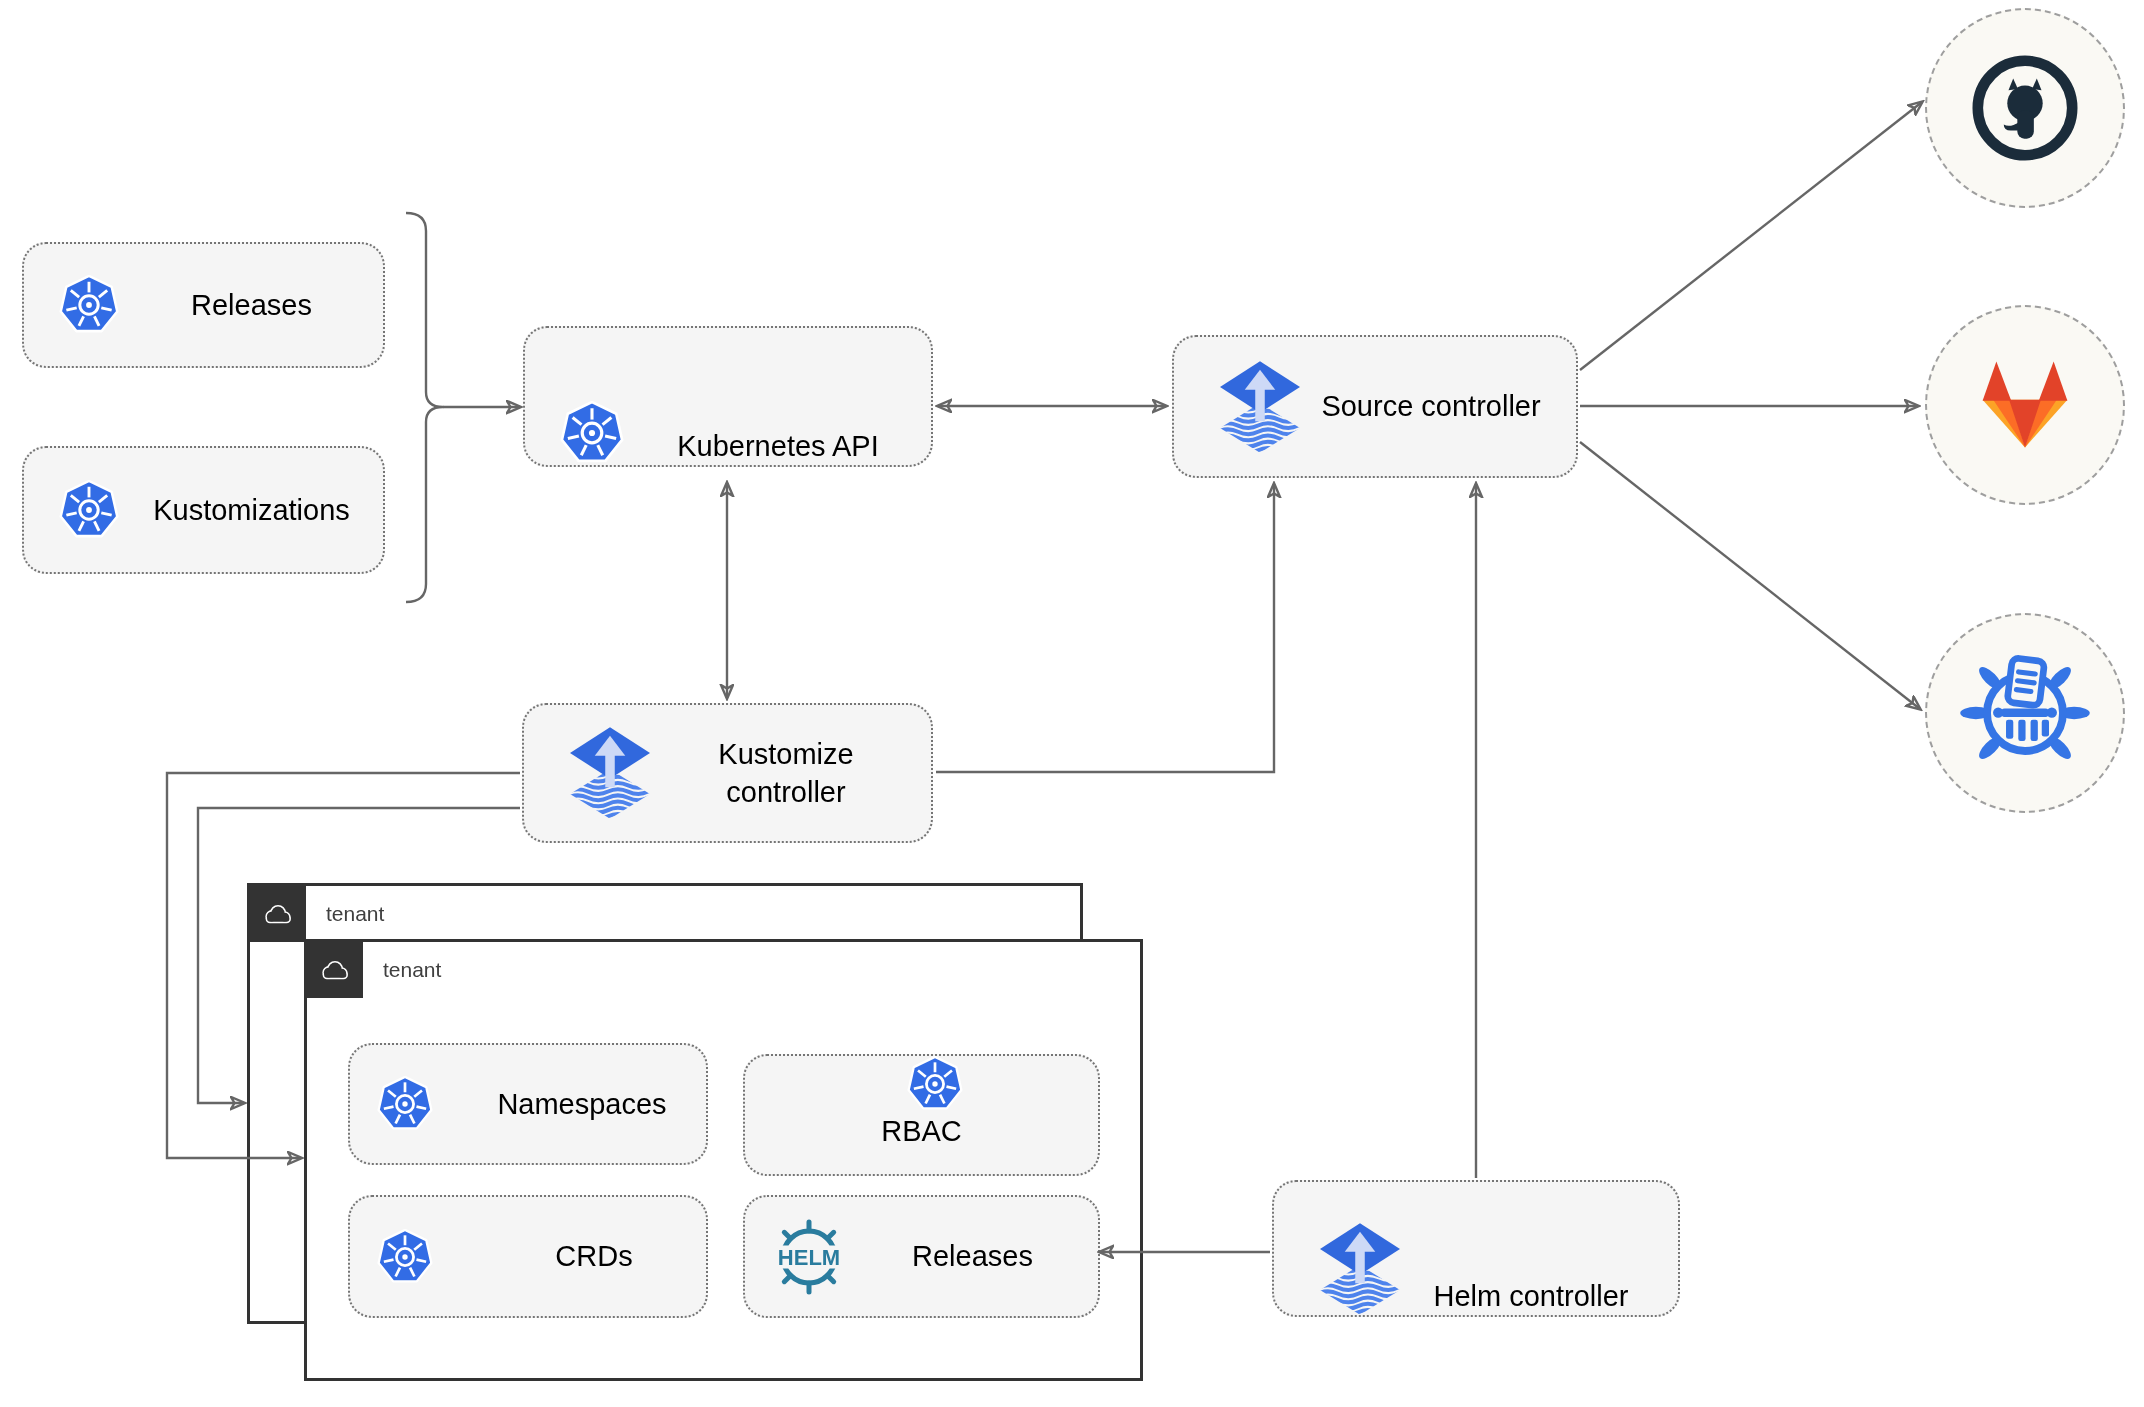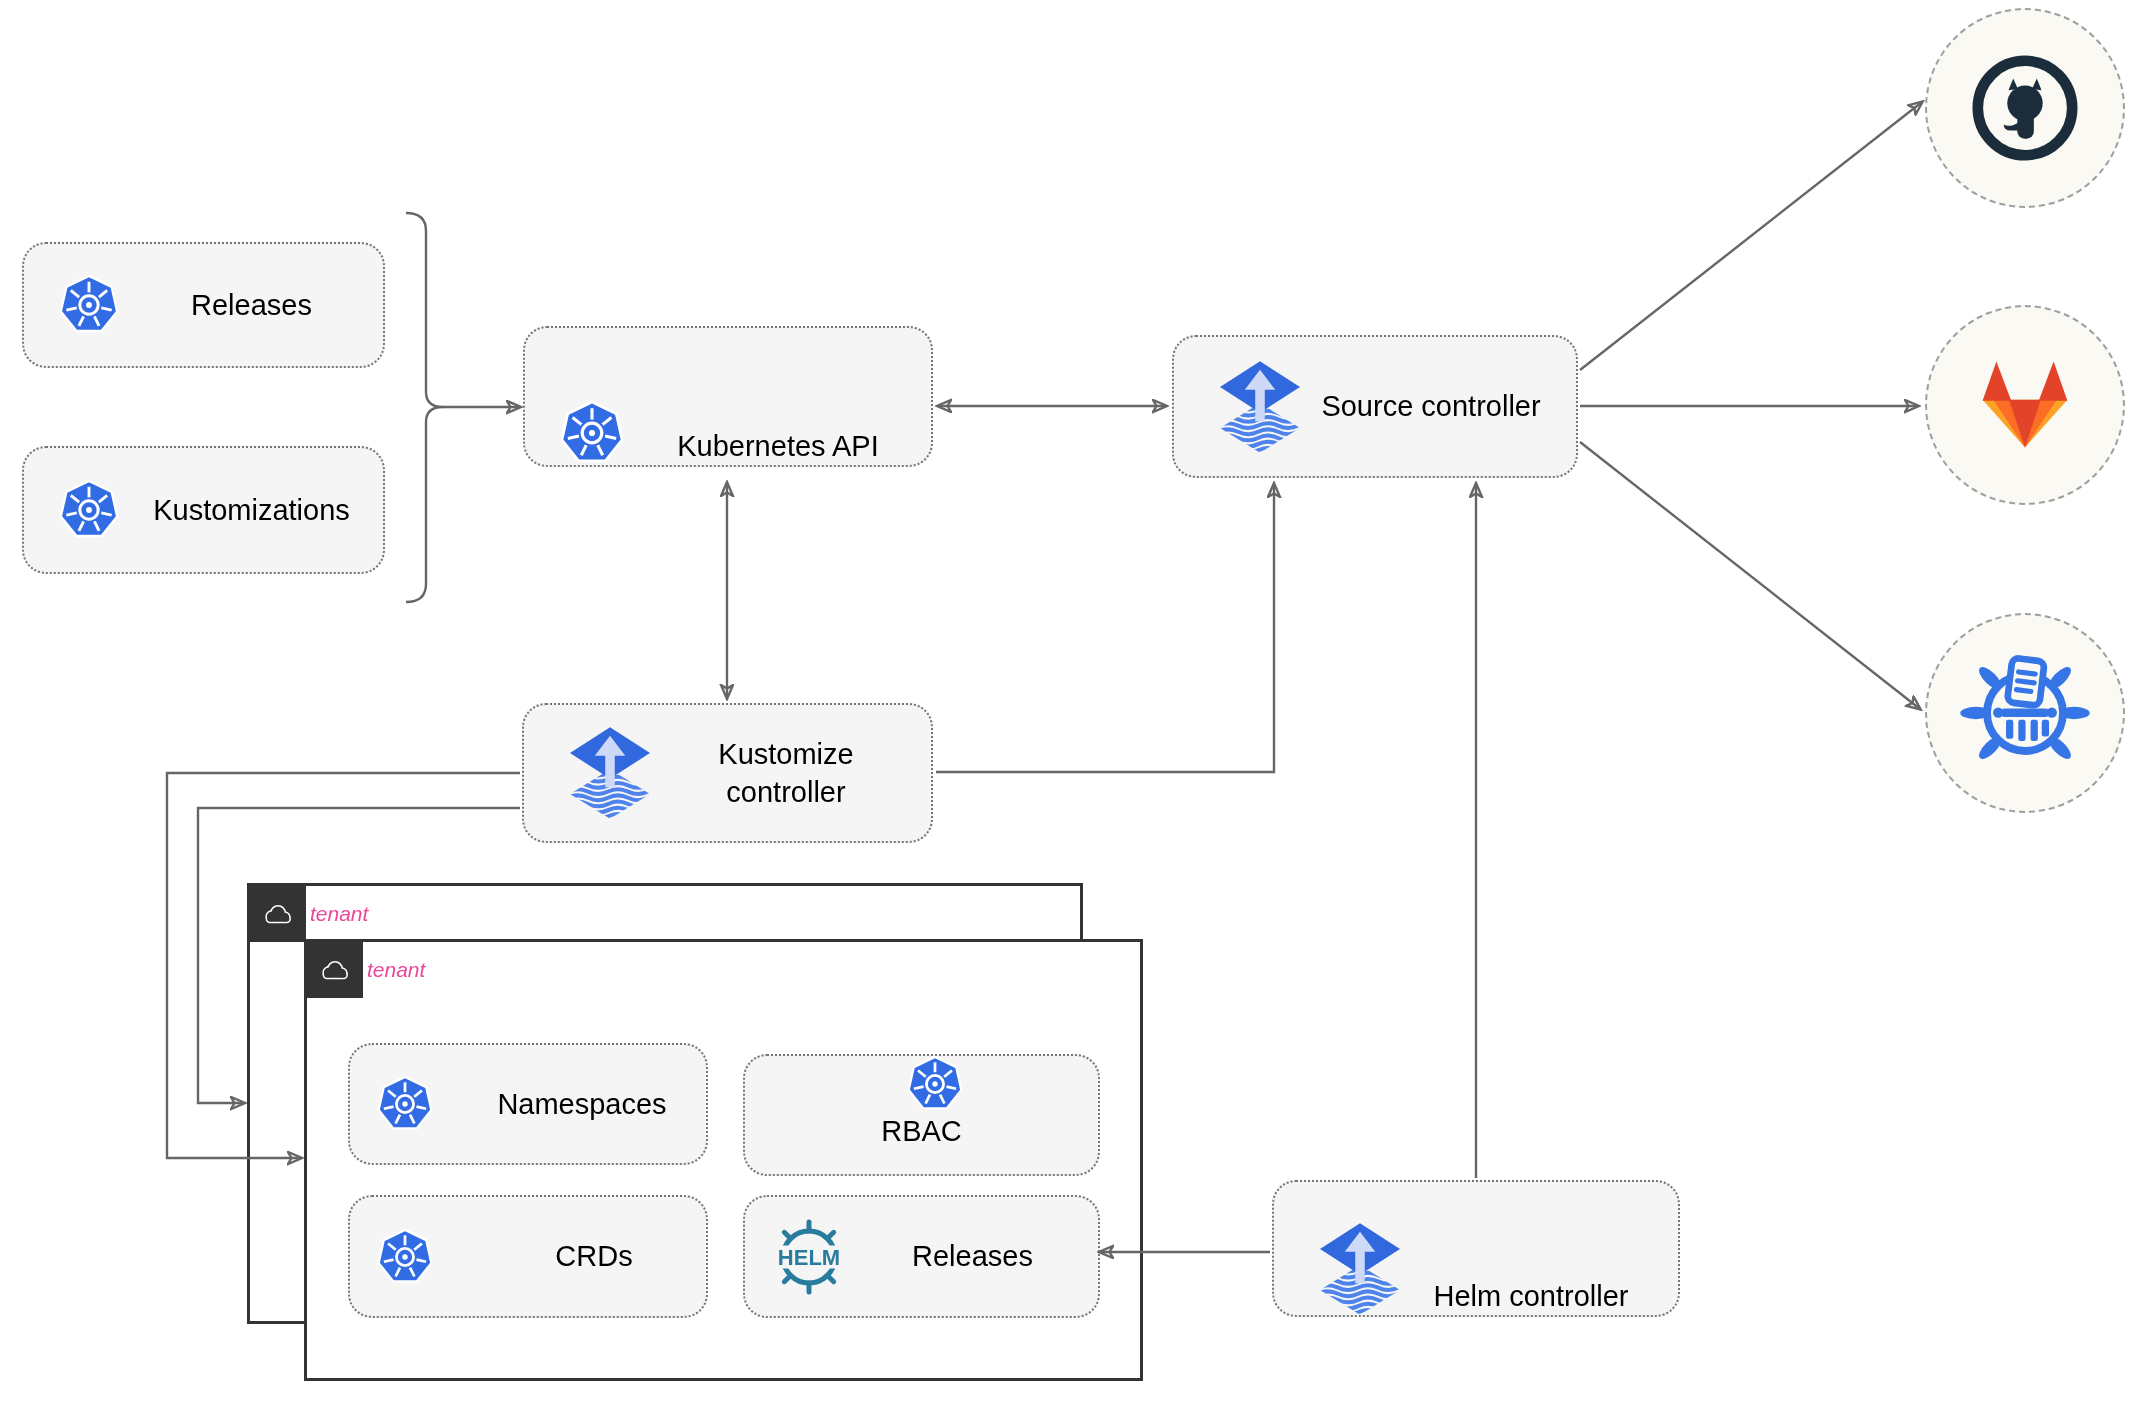--- a/index.html
+++ b/index.html
@@ -12,22 +12,22 @@
   .icon{flex:0 0 auto;}
   .kicon{margin-left:34px;}
   .ficon{margin-left:46px;}
   .hicon{margin-left:26px;}
 
   .tenant{position:absolute;background:#ffffff;border:3px solid #333333;box-sizing:border-box;}
   .tenant.back{z-index:3;}
   .tenant.front{z-index:4;}
   .tenant-hdr{position:absolute;top:-1px;left:-1px;width:57px;height:57px;background:#333333;
               display:flex;align-items:center;justify-content:center;}
-  .tenant-lbl{position:absolute;left:60px;top:0;height:56px;display:flex;align-items:center;
-              font-size:21px;color:#ec4899;font-style:italic;}
+  .tenant-lbl{position:absolute;left:76px;top:0;height:56px;display:flex;align-items:center;
+              font-size:21px;color:#404040;}
 
   .circle{position:absolute;width:200px;height:200px;border-radius:50%;border:2.6px dashed #9e9e9e;
           background:#faf9f4;display:flex;align-items:center;justify-content:center;
           box-sizing:border-box;z-index:2;}
 
   #wires{position:absolute;left:0;top:0;z-index:10;pointer-events:none;}
   #wires path,#wires line{stroke:#666666;stroke-width:2.4;fill:none;}
 </style>
 </head>
 <body>

